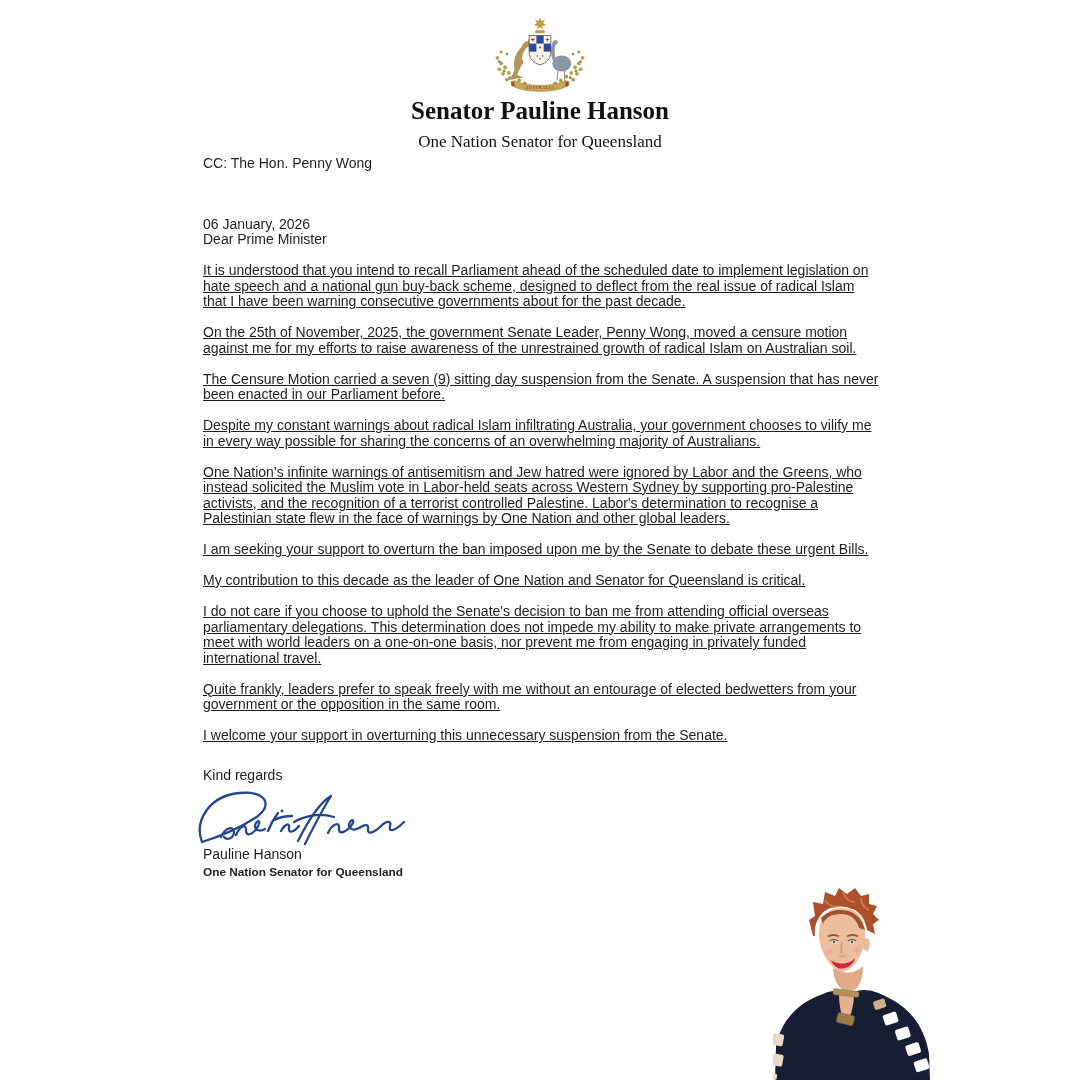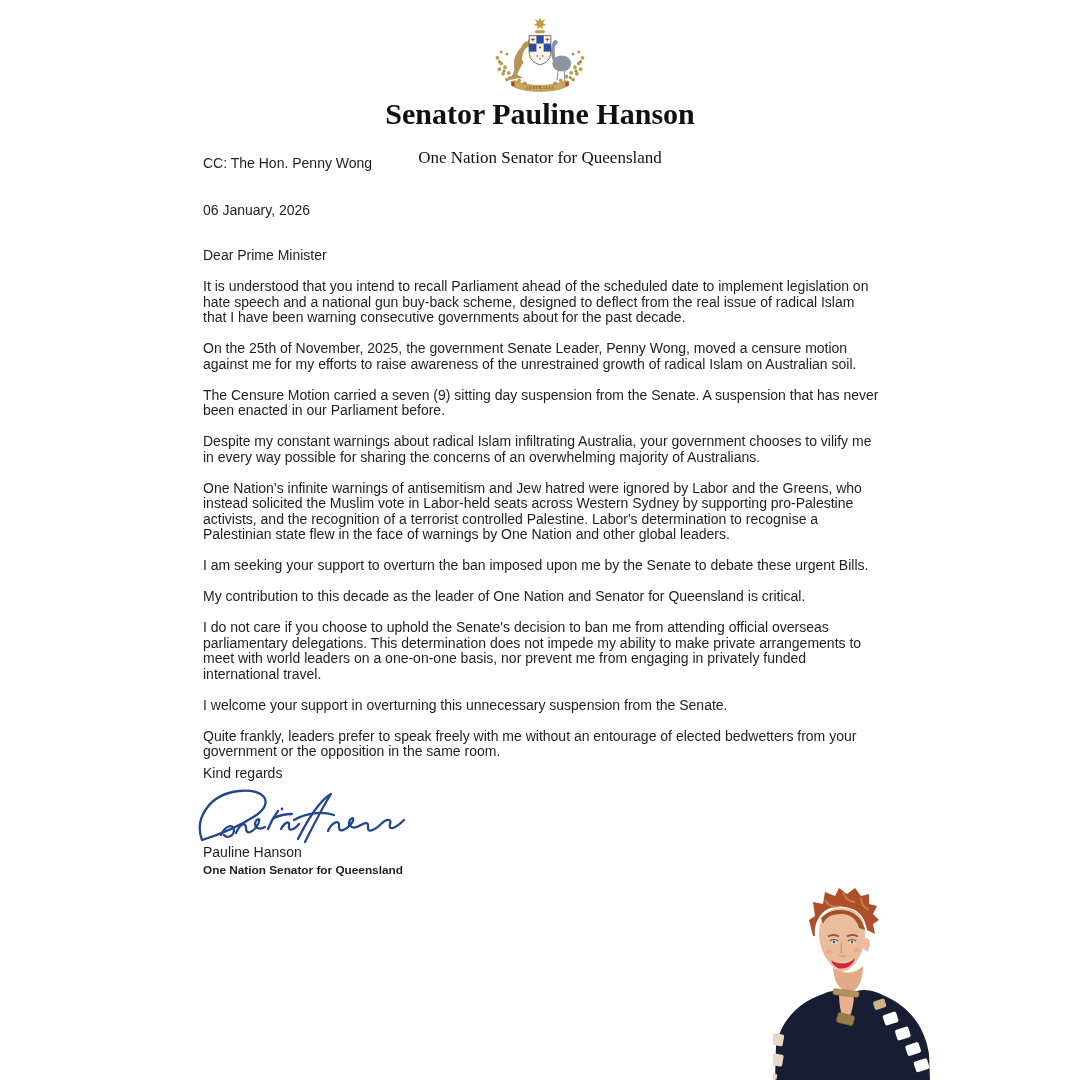--- a/index.html
+++ b/index.html
@@ -1,31 +1,31 @@
 <!DOCTYPE html>
 <html><head>
 <meta charset="utf-8">
 <style>
   html,body{margin:0;padding:0;background:#ffffff;}
   .canvas{position:relative;width:1080px;height:1080px;background:#ffffff;overflow:hidden;
           font-family:"Liberation Sans",sans-serif;color:#1e1e1e;}
   
   .letterhead{position:absolute;top:13px;left:0;width:100%;text-align:center;}
   .crest{display:block;margin:0 auto;}
-  .sender-name{font-family:"Liberation Serif",serif;font-weight:bold;font-size:30px;
-               line-height:1.05;margin:3px 0 18px;color:#101010;}
+  .sender-name{font-family:"Liberation Serif",serif;font-weight:bold;font-size:25px;
+               line-height:1.05;margin:3px 0 8px;color:#101010;}
   .sender-title{font-family:"Liberation Serif",serif;font-size:17px;margin-top:2px;color:#101010;}
   
   .content{position:absolute;left:203px;top:156px;width:676px;font-size:14px;line-height:15.5px;}
   .addr-line,.cc-line{margin:0;}
   .cc-block{}
-  .date-line{margin-top:31px;}
-  .salutation{margin-top:30px;}
-  p.para{margin:15.5px 0 0 0;}
-  .valediction{margin-top:6px;}
+  .date-line{margin-top:45px;}
+  .salutation{}
+  p.para{margin:15.5px 0 0 0;text-decoration:underline;}
+  .valediction{margin-top:24px;}
   .signature-svg{display:block;margin:4px 0 0 -8px;}
   .sig-name{margin-top:0;}
   .sig-title{font-weight:bold;font-size:11.8px;margin-top:2px;}
   
   .portrait{position:absolute;left:773px;top:884px;}
 </style>
 </head>
 <body>
 
 <div class="canvas">
@@ -123,22 +123,22 @@
     <div class="salutation">Dear Prime Minister</div>
 
     <p class="para">It is understood that you intend to recall Parliament ahead of the scheduled date to implement legislation on hate speech and a national gun buy-back scheme, designed to deflect from the real issue of radical Islam that I have been warning consecutive governments about for the past decade.</p>
     <p class="para">On the 25th of November, 2025, the government Senate Leader, Penny Wong, moved a censure motion against me for my efforts to raise awareness of the unrestrained growth of radical Islam on Australian soil.</p>
     <p class="para">The Censure Motion carried a seven (9) sitting day suspension from the Senate. A suspension that has never been enacted in our Parliament before.</p>
     <p class="para">Despite my constant warnings about radical Islam infiltrating Australia, your government chooses to vilify me in every way possible for sharing the concerns of an overwhelming majority of Australians.</p>
     <p class="para">One Nation’s infinite warnings of antisemitism and Jew hatred were ignored by Labor and the Greens, who instead solicited the Muslim vote in Labor-held seats across Western Sydney by supporting pro-Palestine activists, and the recognition of a terrorist controlled Palestine. Labor's determination to recognise a Palestinian state flew in the face of warnings by One Nation and other global leaders.</p>
     <p class="para">I am seeking your support to overturn the ban imposed upon me by the Senate to debate these urgent Bills.</p>
     <p class="para">My contribution to this decade as the leader of One Nation and Senator for Queensland is critical.</p>
     <p class="para">I do not care if you choose to uphold the Senate's decision to ban me from attending official overseas parliamentary delegations. This determination does not impede my ability to make private arrangements to meet with world leaders on a one-on-one basis, nor prevent me from engaging in privately funded international travel.</p>
+    <p class="para">Quite frankly, leaders prefer to speak freely with me without an entourage of elected bedwetters from your government or the opposition in the same room.</p>
     <p class="para">I welcome your support in overturning this unnecessary suspension from the Senate.</p>
-    <p class="para">Quite frankly, leaders prefer to speak freely with me without an entourage of elected bedwetters from your government or the opposition in the same room.</p>
 
     <div class="valediction">Kind regards</div>
 
     <svg class="signature-svg" width="212" height="60" viewBox="0 0 212 60">
       <g fill="none" stroke="#24468e" stroke-width="2.3" stroke-linecap="round" stroke-linejoin="round">
         <path d="M7,55 C-1,34 14,9 44,6 C70,3 80,18 60,31 C43,42 20,51 7,55"></path>
         <path d="M26,50 C30,41 38,38 39,45 C39,51 32,54 29,50"></path>
         <path d="M41,48 C45,39 51,36 51,43 C51,50 57,48 62,41 C66,35 64,32 61,36 C58,41 63,46 70,42"></path>
         <path d="M73,44 C76,36 80,30 83,26"></path>
         <path d="M79,33 C85,30 91,29 97,29"></path>

